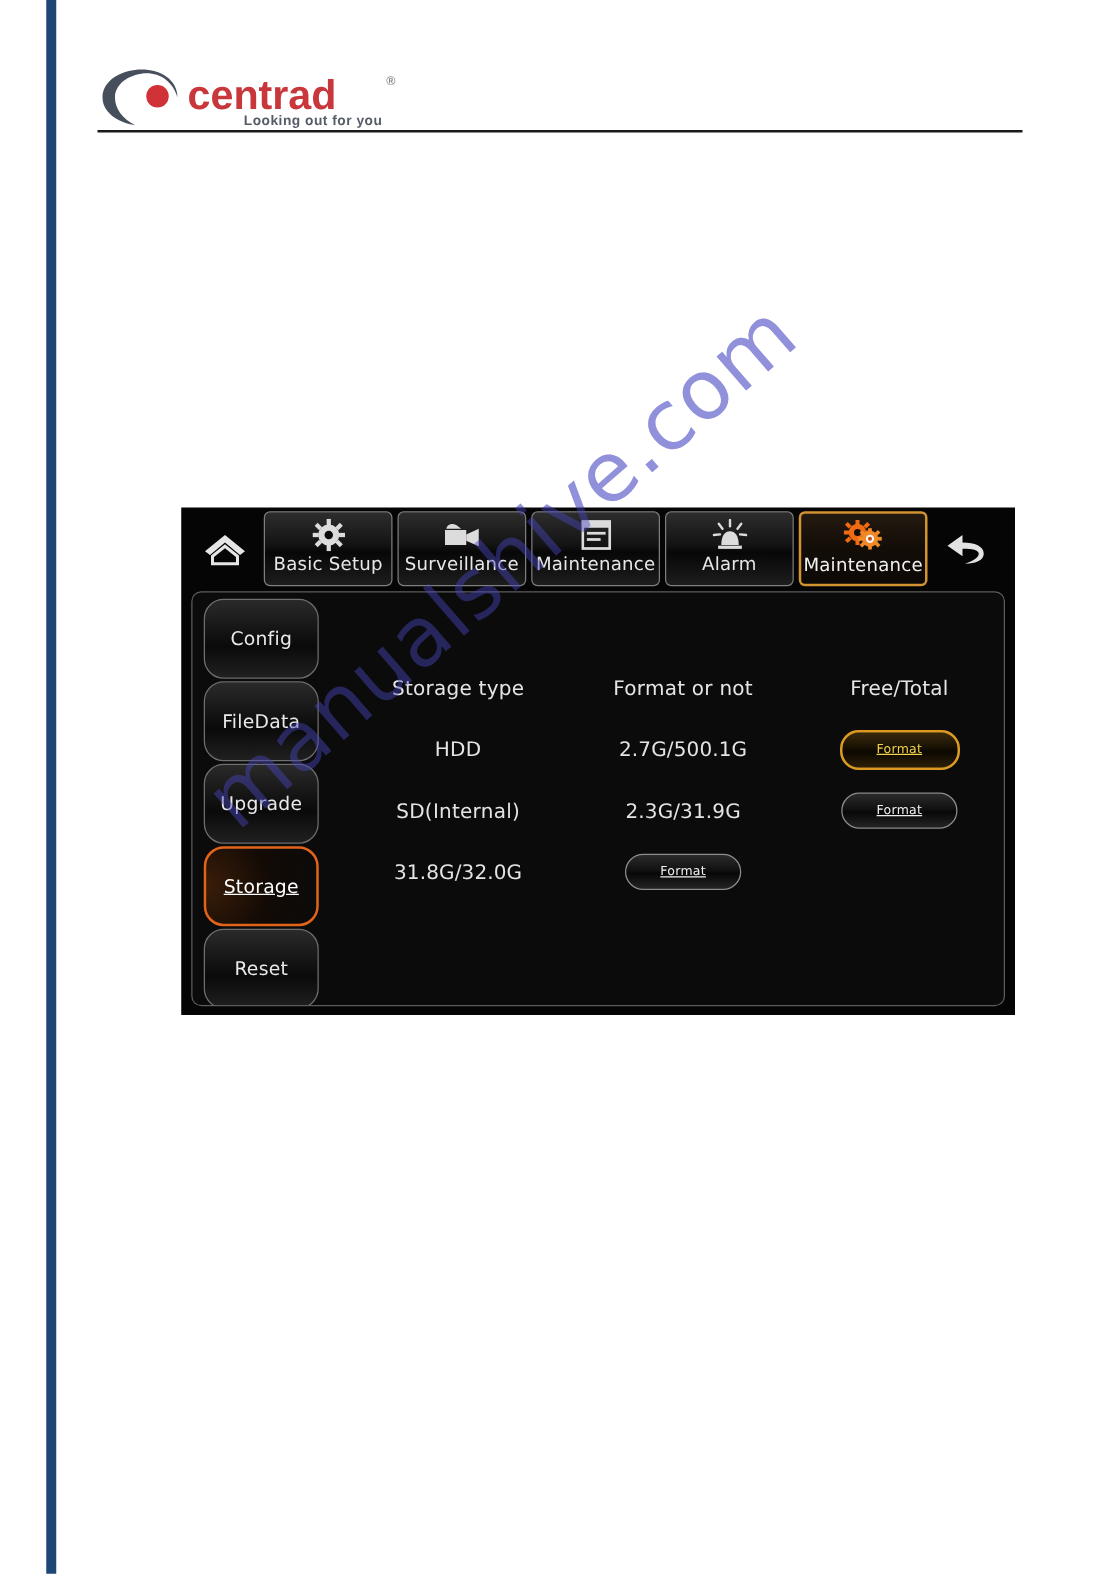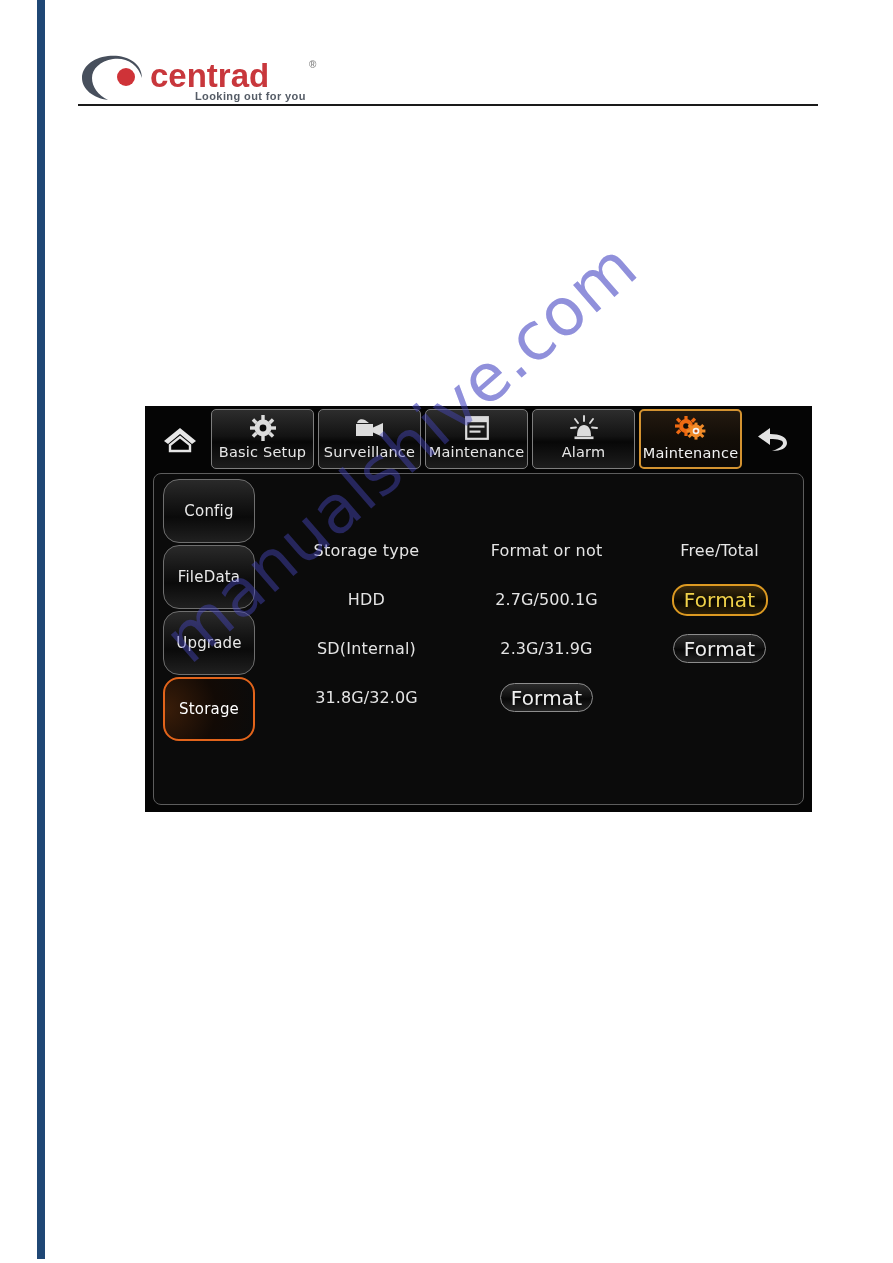--- a/index.html
+++ b/index.html
@@ -190,20 +190,21 @@
     justify-content: center;
     font-family: "DejaVu Sans", sans-serif;
     font-size: 15px;
     color: #e9e9e9;
     letter-spacing: 0.2px;
   }
   .side-item.active {
     border: 2px solid #e2641b;
     background: radial-gradient(circle at 0% 50%, #3a1d09 0%, #120a05 55%, #0b0b0b 100%);
     color: #ffffff;
+    text-decoration: underline;
   }
 
   
   .table-area {
     position: absolute;
     left: 120px;
     top: 0;
     width: 531px;
     height: 332px;
   }
@@ -232,23 +233,24 @@
   .fmt-btn {
     width: 93px;
     height: 29px;
     border-radius: 15px;
     border: 1px solid #8d8d8d;
     background: linear-gradient(180deg, #2b2b2b 0%, #111111 45%, #080808 55%, #242424 100%);
     display: flex;
     align-items: center;
     justify-content: center;
     font-family: "DejaVu Sans", sans-serif;
-    font-size: 20px;
+    font-size: 10px;
     color: #efefef;
     letter-spacing: 0.2px;
+    text-decoration: underline;
   }
   .fmt-btn.hl {
     border: 2px solid #dd9a22;
     background: linear-gradient(180deg, #3a2a0c 0%, #161003 45%, #0c0801 55%, #2b1f06 100%);
     color: #f1d24a;
     width: 96px;
     height: 32px;
   }
 </style>
 </head>
@@ -389,20 +391,21 @@
       </div>
     </div>
 
     <div class="content-panel">
 
       <div class="sidebar">
         <div class="side-item">Config</div>
         <div class="side-item">FileData</div>
         <div class="side-item">Upgrade</div>
         <div class="side-item active">Storage</div>
+        <div class="side-item">Reset</div>
       </div>
 
       <div class="table-area">
         <div class="st-grid">
 
           <div class="hdr">Storage type</div>
           <div class="hdr">Format or not</div>
           <div class="hdr">Free/Total</div>
 
           <div>HDD</div>

